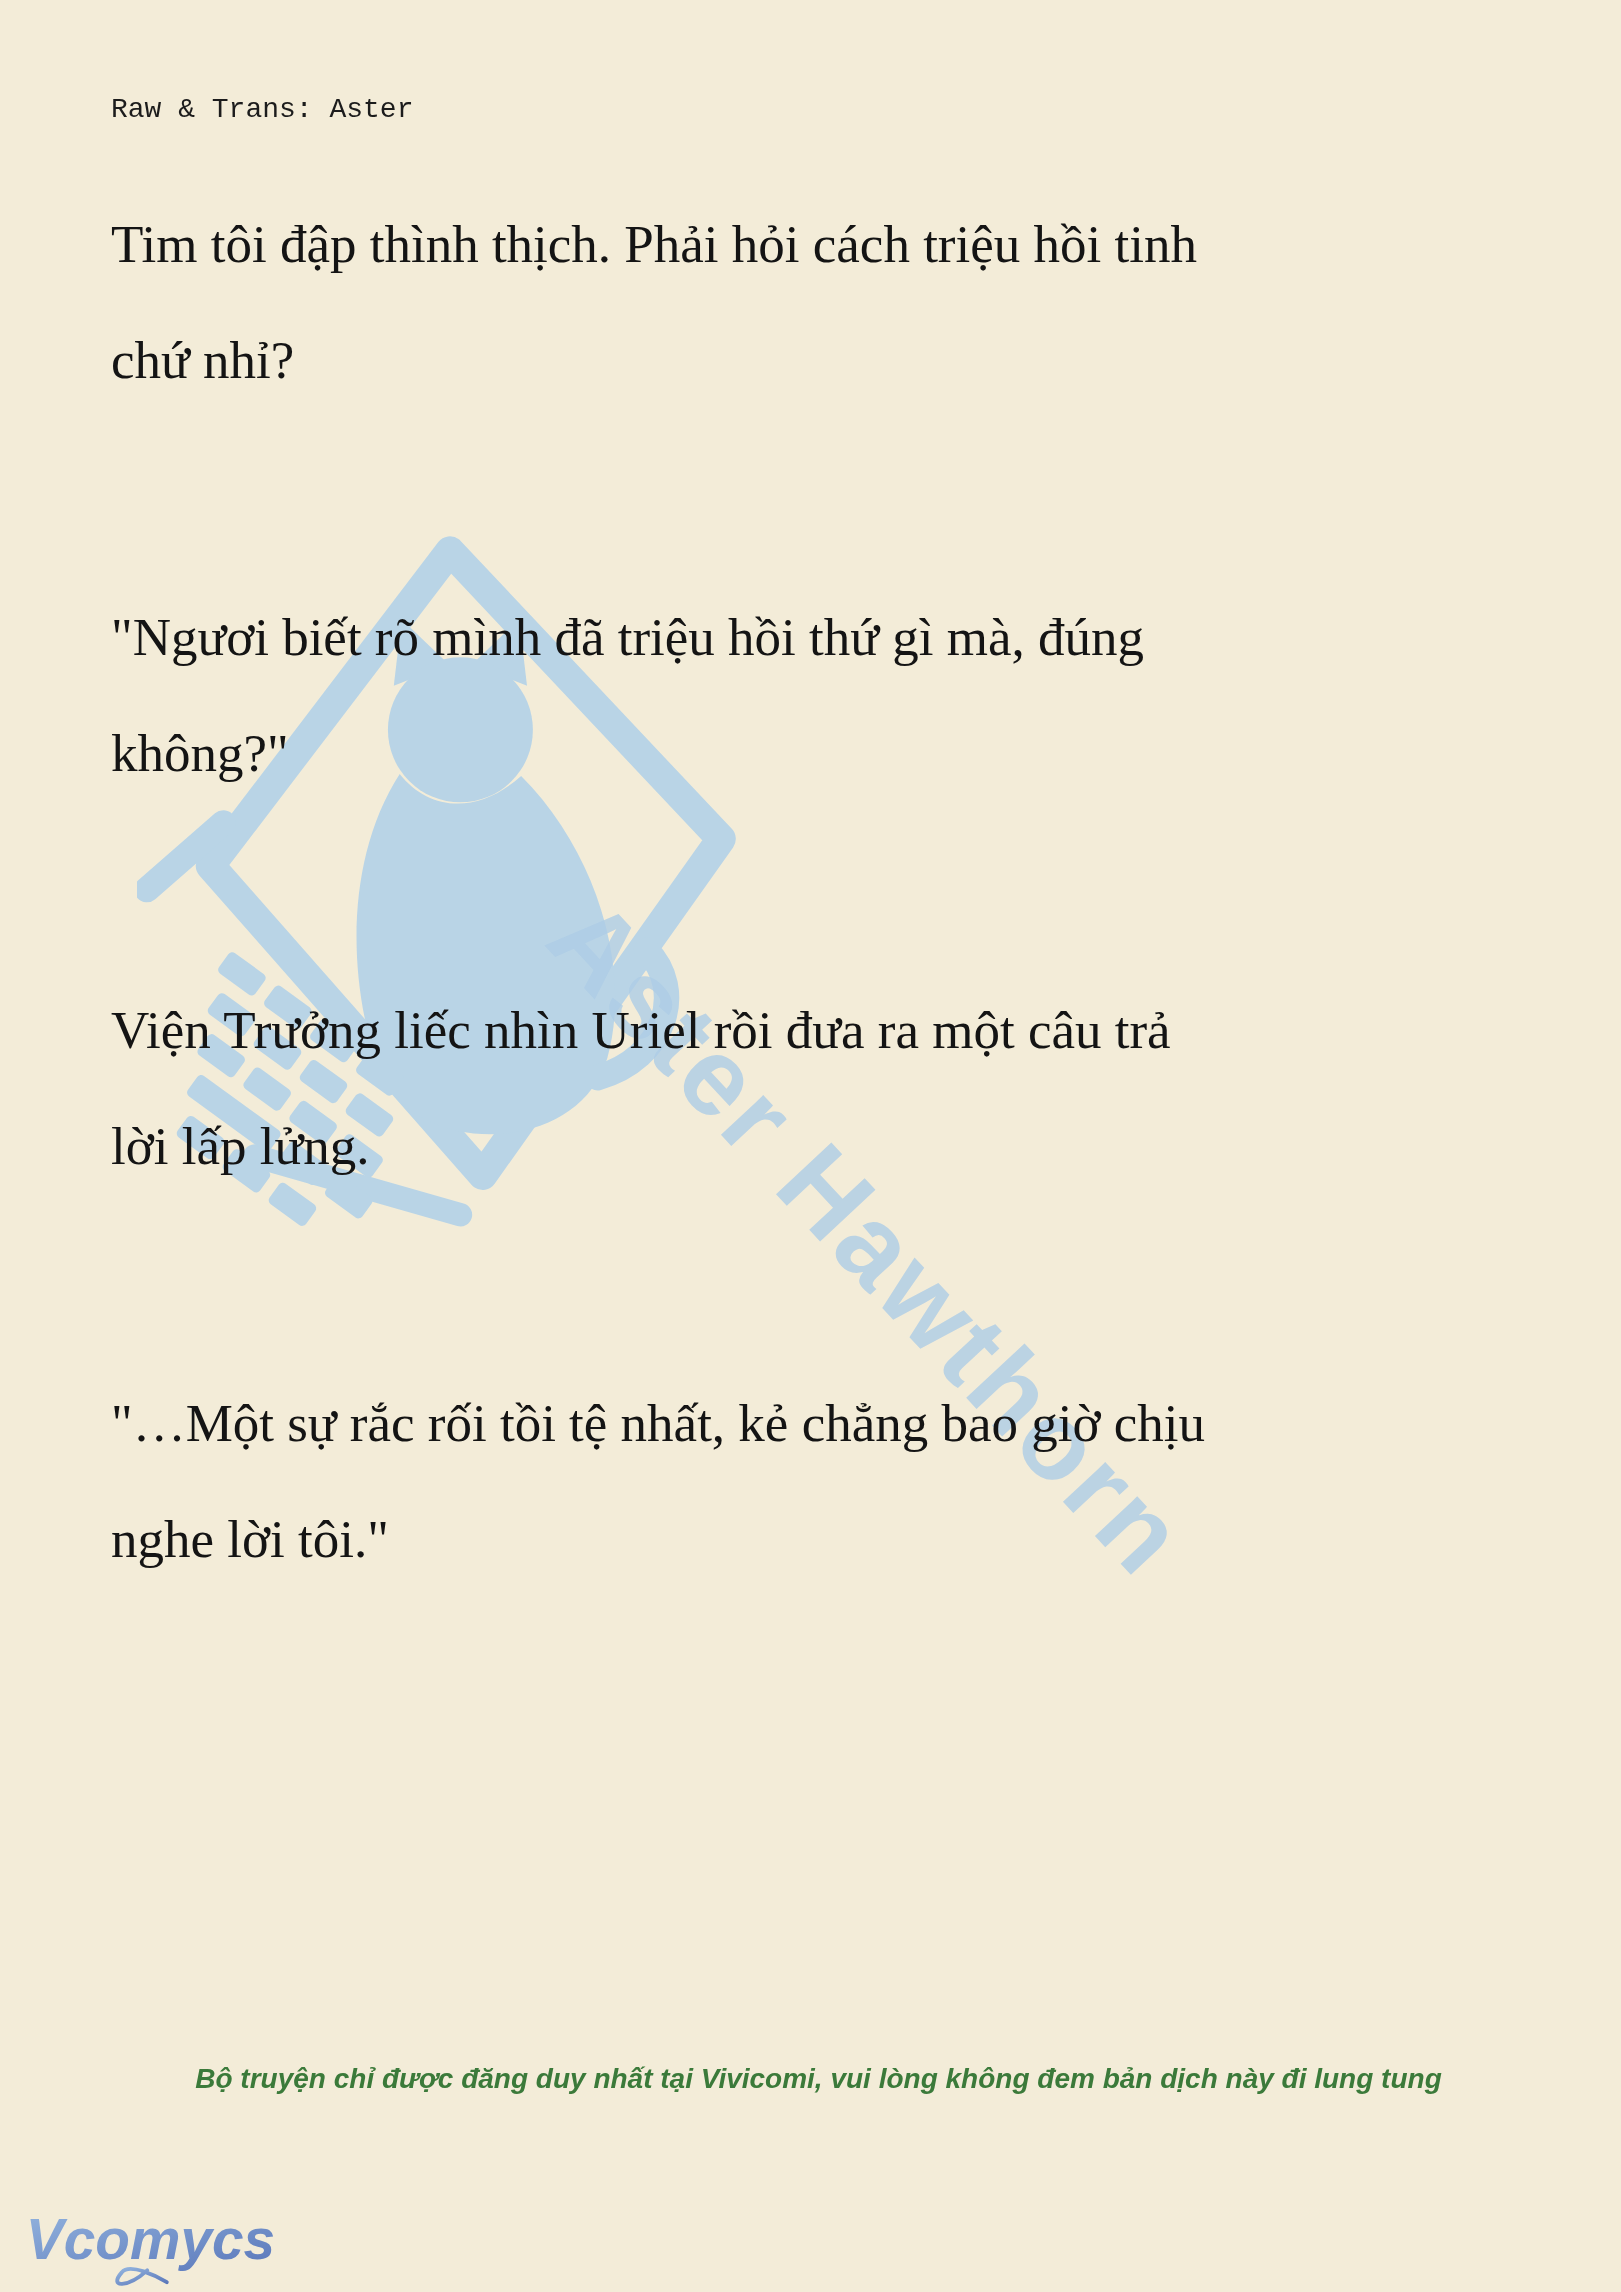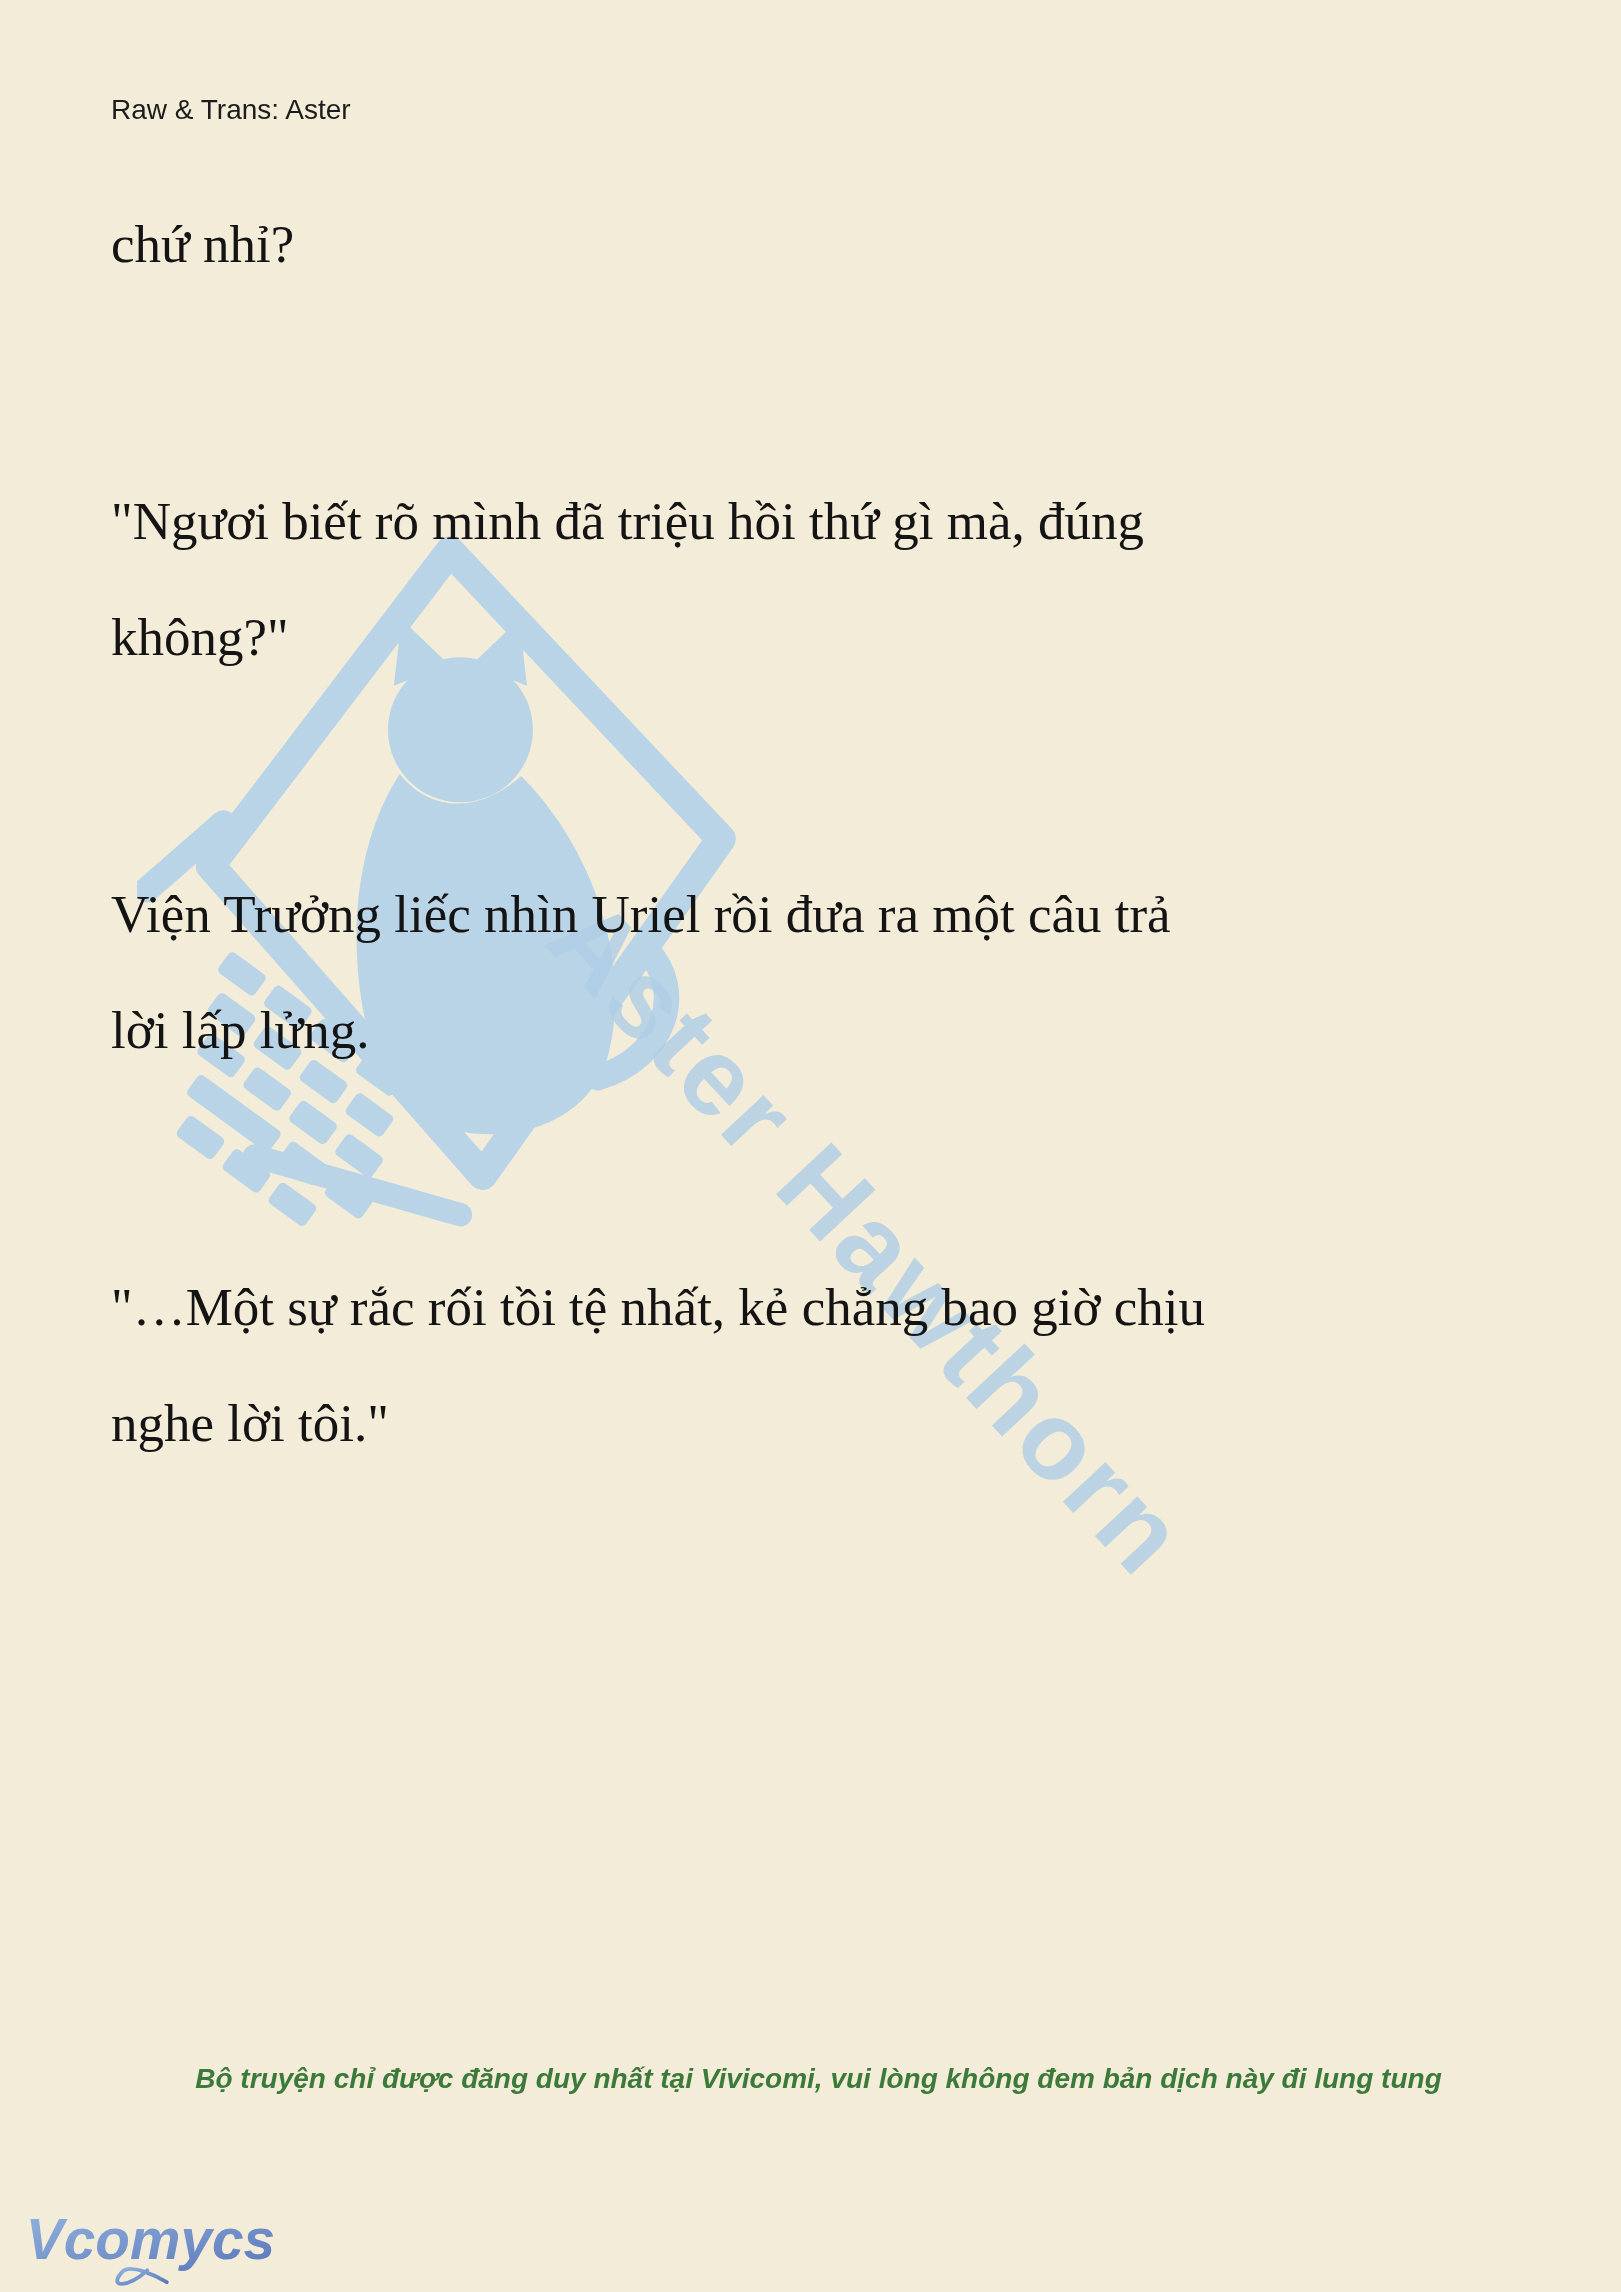--- a/index.html
+++ b/index.html
@@ -5,21 +5,21 @@
   html,body{margin:0;padding:0;background:#888;}
   .page{
     position:relative;
     width:1621px;height:2293px;
     background:#f3ecd8;
     overflow:hidden;
     font-family:"Liberation Serif", serif;
   }
   .credit{
     position:absolute;left:111px;top:94px;
-    font-family:Liberation Sans, sans-serif;
+    font-family:Liberation Mono, monospace;
     font-size:28px;color:#1c1c1c;
     z-index:2;
   }
   .body-text{
     position:absolute;left:111px;top:186px;width:1411px;
     z-index:2;
   }
   .para{margin:0 0 161px 0;}
   .line{
     font-size:53px;line-height:116px;color:#141414;
@@ -109,20 +109,21 @@
           <rect x="116" y="0" width="46" height="26" rx="5"></rect>
         </g>
       </g>
     </g>
   </svg>
 
   <div class="wm-text">Aster Hawthorn</div>
 
   <div class="body-text">
     <div class="para">
+      <div class="line">Tim tôi đập thình thịch. Phải hỏi cách triệu hồi tinh</div>
       <div class="line">chứ nhỉ?</div>
     </div>
     <div class="para">
       <div class="line">"Ngươi biết rõ mình đã triệu hồi thứ gì mà, đúng</div>
       <div class="line">không?"</div>
     </div>
     <div class="para">
       <div class="line">Viện Trưởng liếc nhìn Uriel rồi đưa ra một câu trả</div>
       <div class="line">lời lấp lửng.</div>
     </div>

